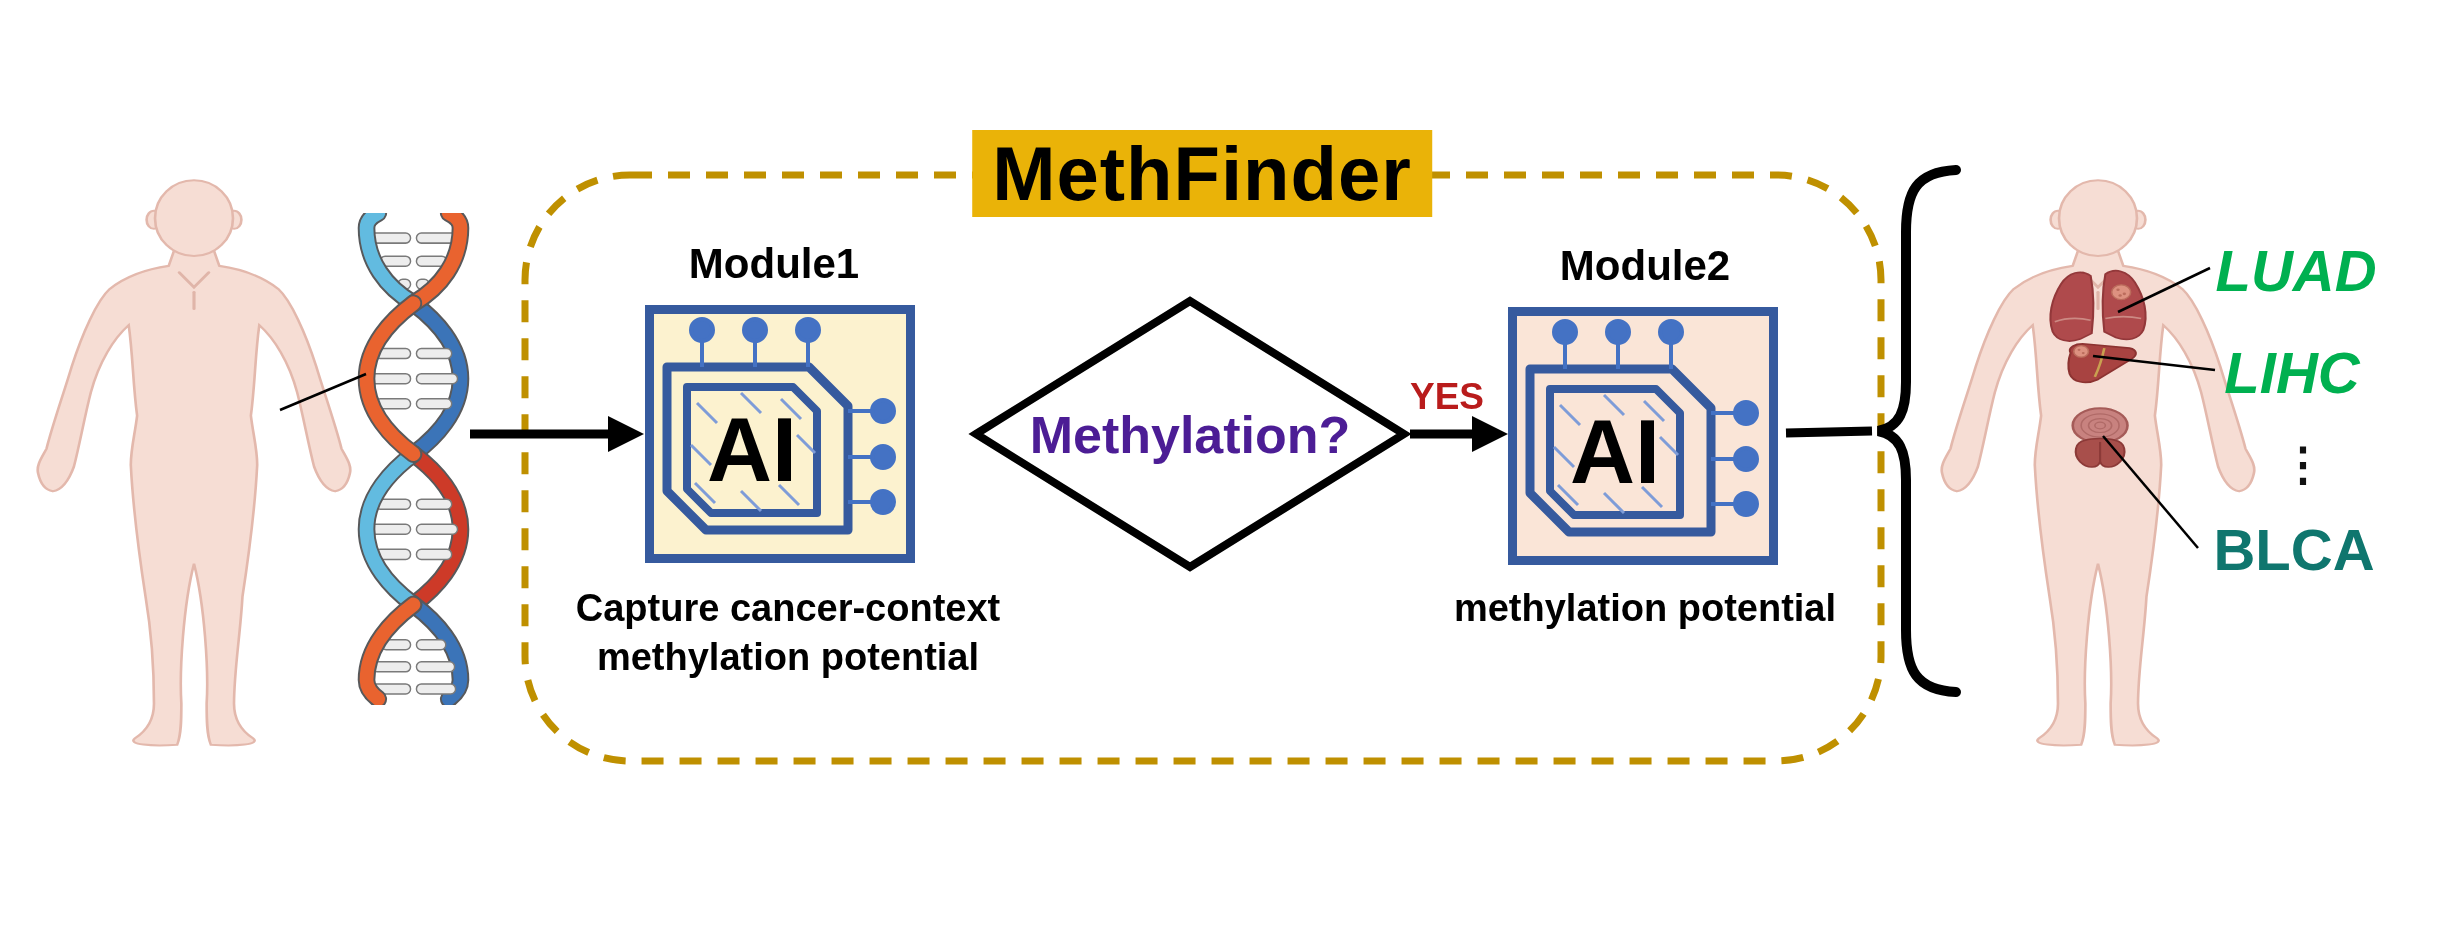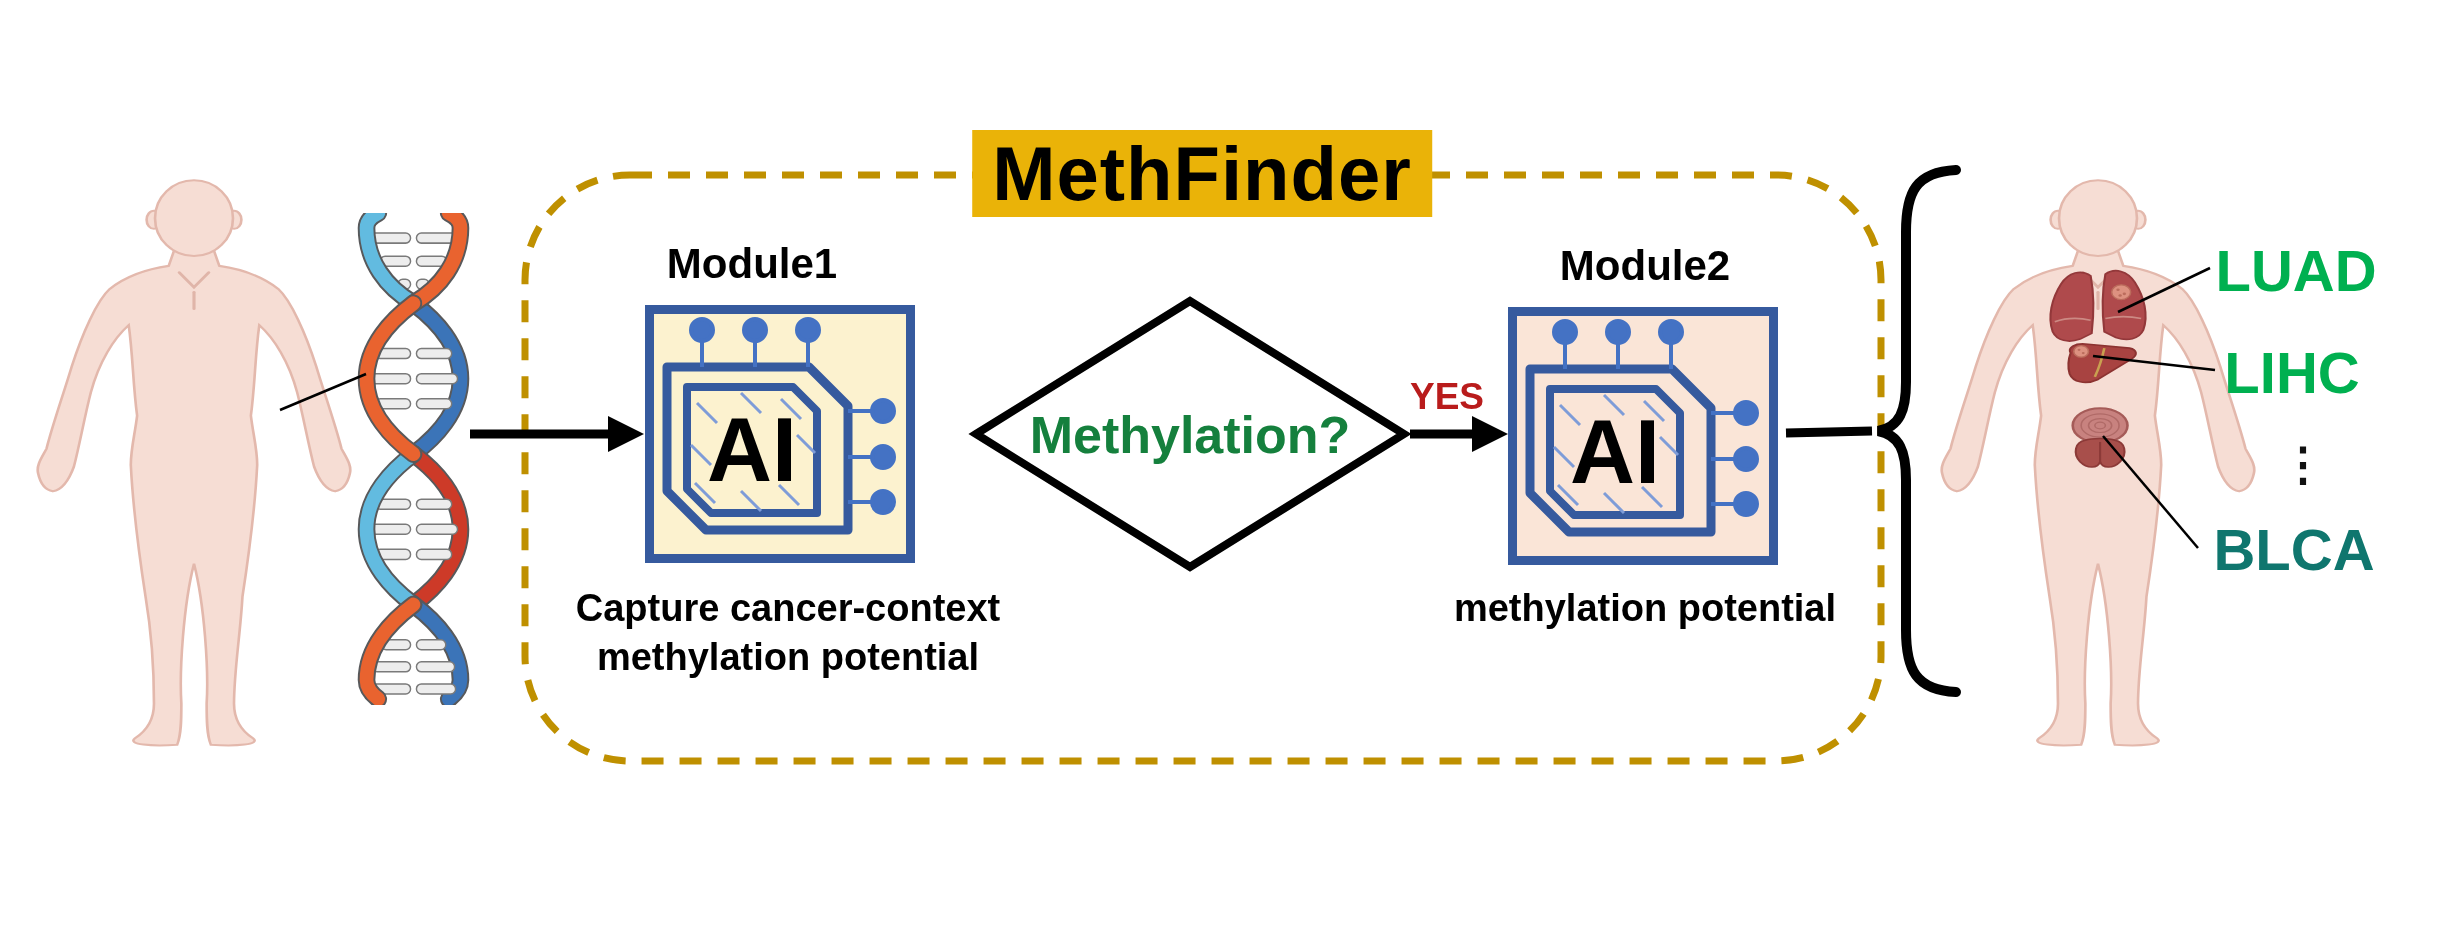--- a/index.html
+++ b/index.html
@@ -7,24 +7,24 @@
     position:relative;width:2457px;height:945px;overflow:hidden;background:#fff;
     font-family:"Liberation Sans",sans-serif;
   }
   .abs{position:absolute;}
   svg.layer{position:absolute;left:0;top:0;}
   .txt{position:absolute;font-weight:bold;color:#000;white-space:nowrap;transform:translateX(-50%);text-align:center;}
   .title{font-size:76px;background:#eab308;padding:0 20px;letter-spacing:1px;}
   .module-label{font-size:42px;}
   .caption{font-size:38px;line-height:1.28;white-space:normal;width:540px;}
   .caption span{display:block;}
-  .decision-text{font-size:52px;color:#15803d;}
+  .decision-text{font-size:52px;color:#4c1d95;}
   .yes-text{font-size:37px;color:#b91c1c;}
   .out-label{font-size:58px;}
-  .out-green{color:#00B050;}
+  .out-green{color:#00B050;font-style:italic;}
   .out-red{color:#0f766e;}
   .out-dots{font-size:46px;color:#111;}
   .module-box{position:absolute;width:250px;height:258px;}
   .module-box svg{position:absolute;left:0;top:0;}
   .chip-ai{position:absolute;left:17px;top:95px;width:180px;height:100px;line-height:100px;
            text-align:center;font-weight:bold;font-size:90px;color:#000;}
   .m1 .chipbg{fill:#FCF2CF;}
   .m2 .chipbg{fill:#FAE5D7;}
   .rung{fill:#EDEDED;stroke:#7A7A7A;stroke-width:1.5;}
   .strand-u{fill:none;stroke:#58595B;stroke-width:18;stroke-linecap:round;}
@@ -227,21 +227,21 @@
           <line x1="203" y1="197" x2="227" y2="197"></line>
         <circle cx="238" cy="106" r="11"></circle>
           <circle cx="238" cy="152" r="11"></circle>
           <circle cx="238" cy="197" r="11"></circle>
       </g>
     </svg>
     <div class="chip-ai">AI</div>
   </div>
 
   <div class="txt title" style="left:1202px;top:130px">MethFinder</div>
-  <div class="txt module-label" style="left:752px;top:240px">Module1</div>
+  <div class="txt module-label" style="left:774px;top:240px">Module1</div>
   <div class="txt module-label" style="left:1645px;top:242px">Module2</div>
   <div class="txt caption" style="left:788px;top:584px">
     <span>Capture cancer-context</span>
     <span>methylation potential</span>
   </div>
   <div class="txt caption" style="left:1645px;top:584px">
     <span>methylation potential</span>
   </div>
   <div class="txt decision-text" style="left:1190px;top:405px">Methylation?</div>
   <div class="txt yes-text" style="left:1447px;top:376px">YES</div>

